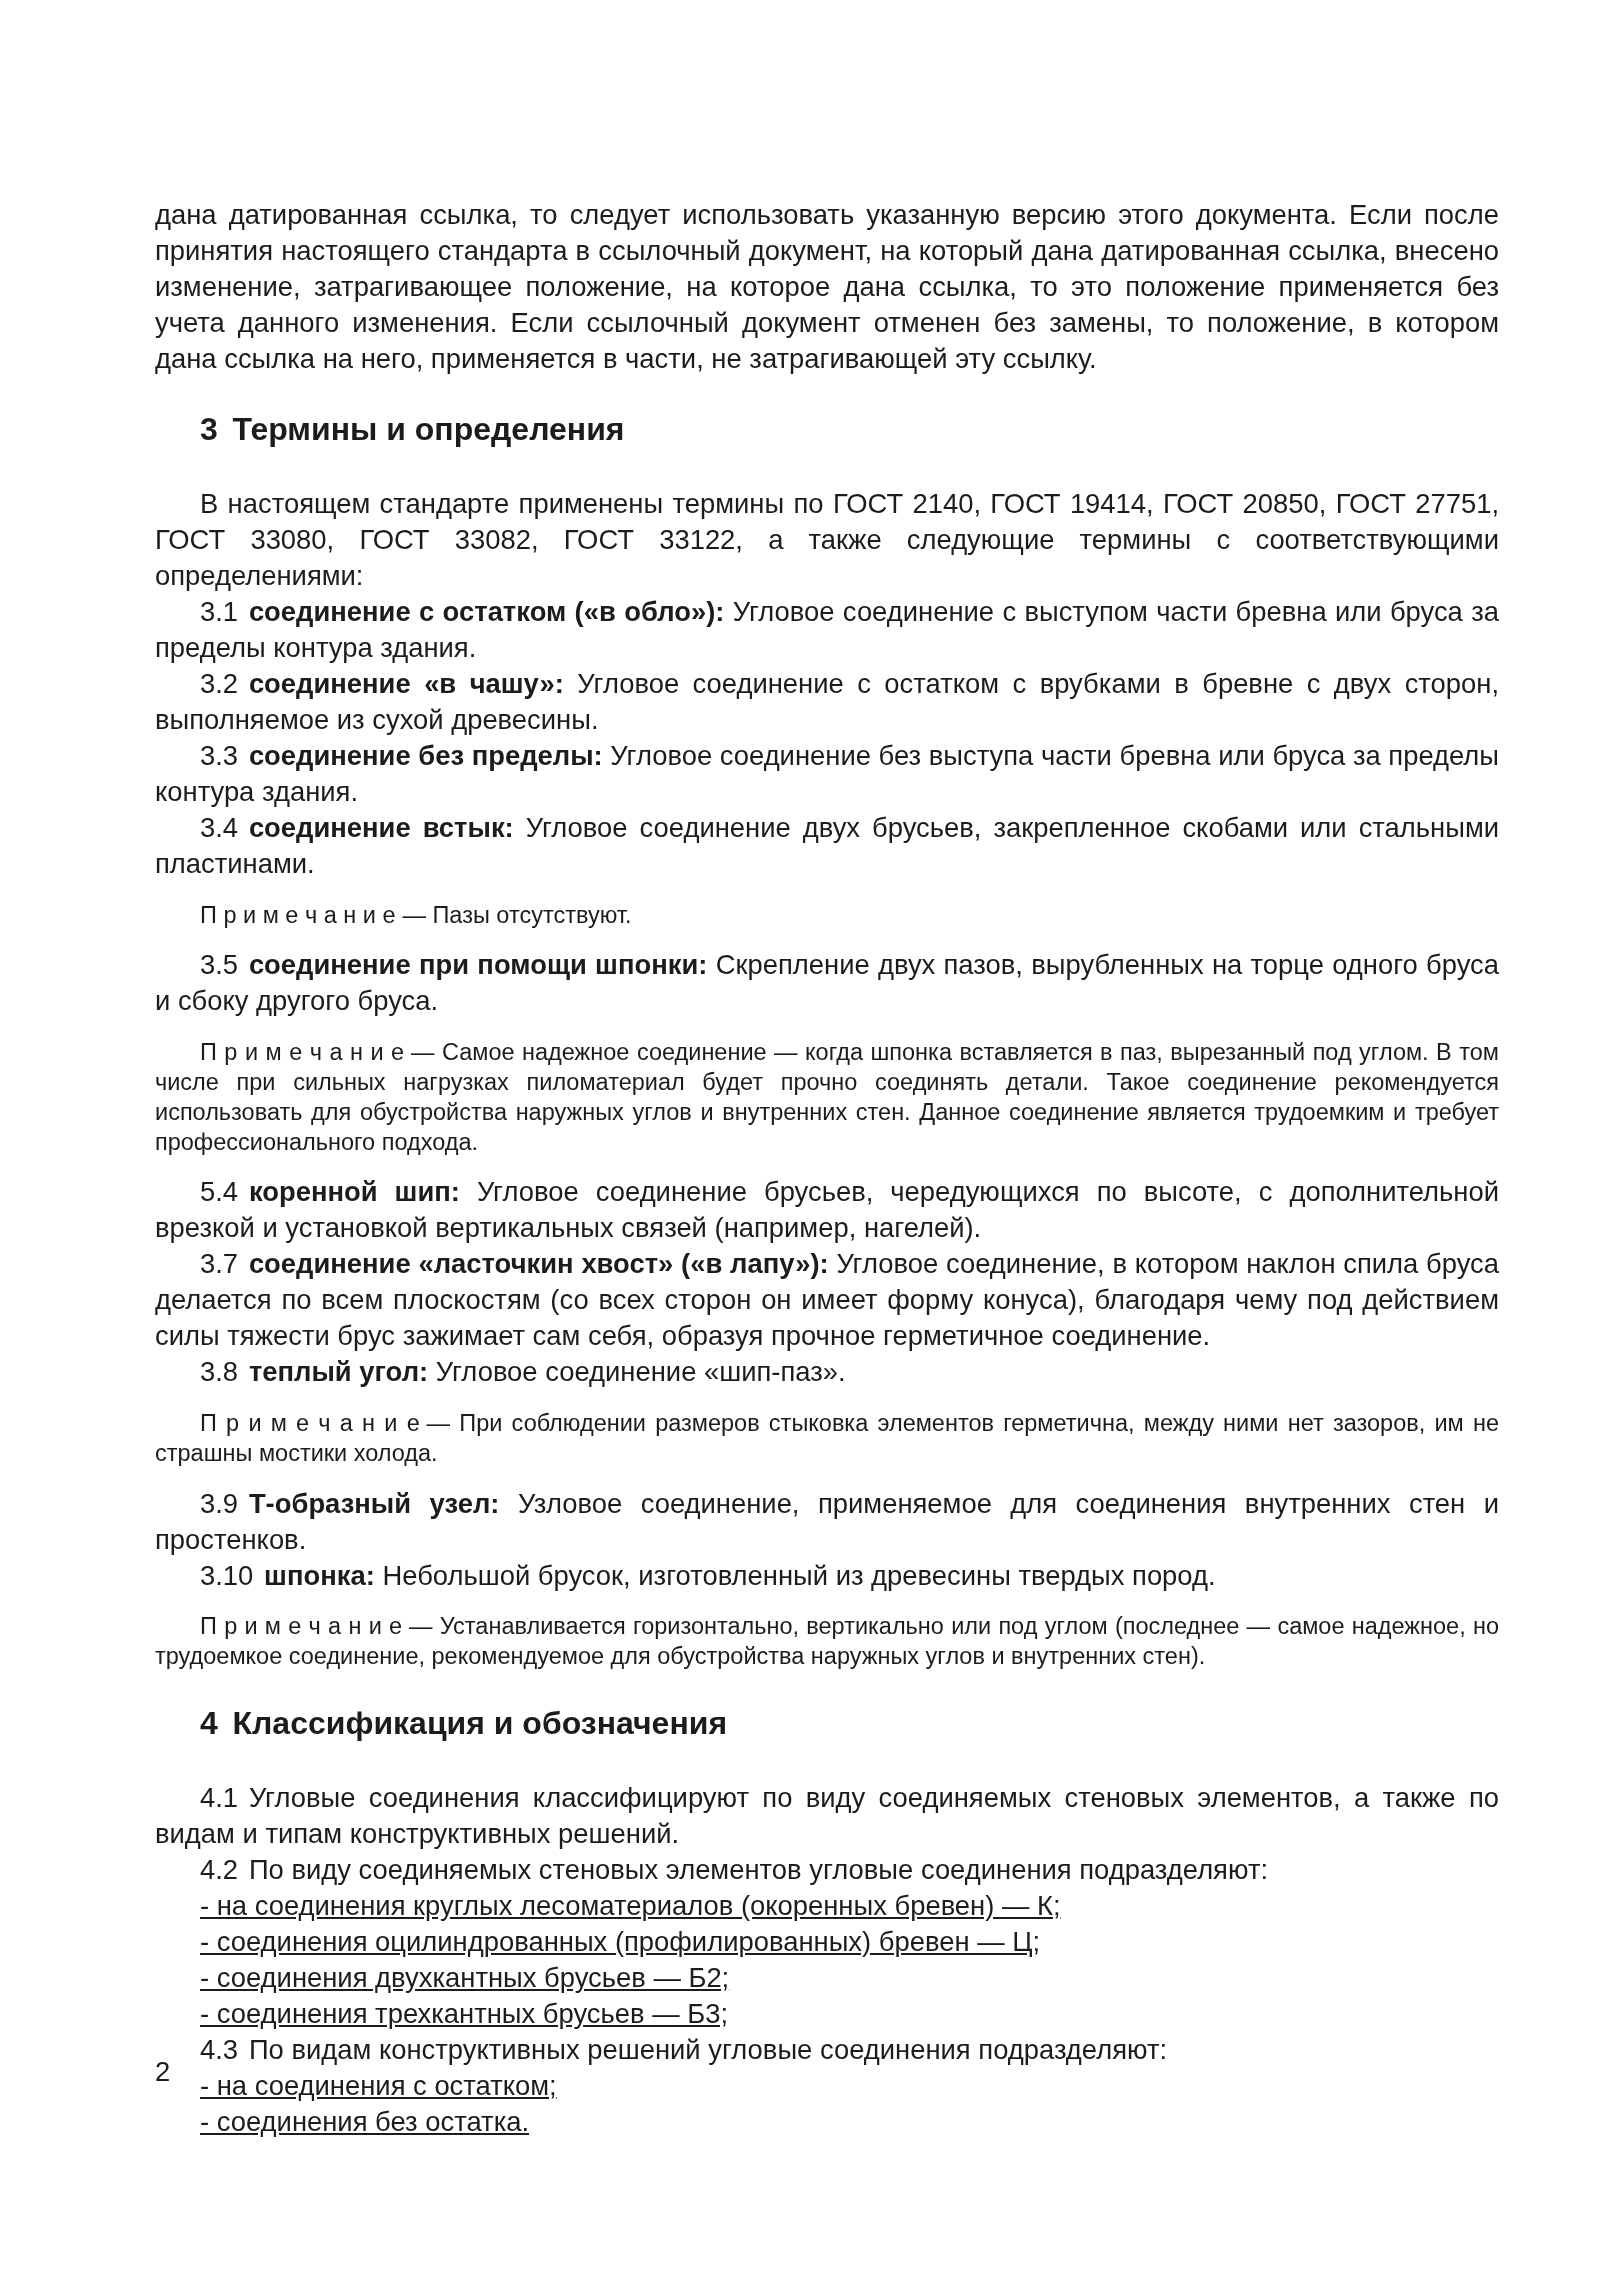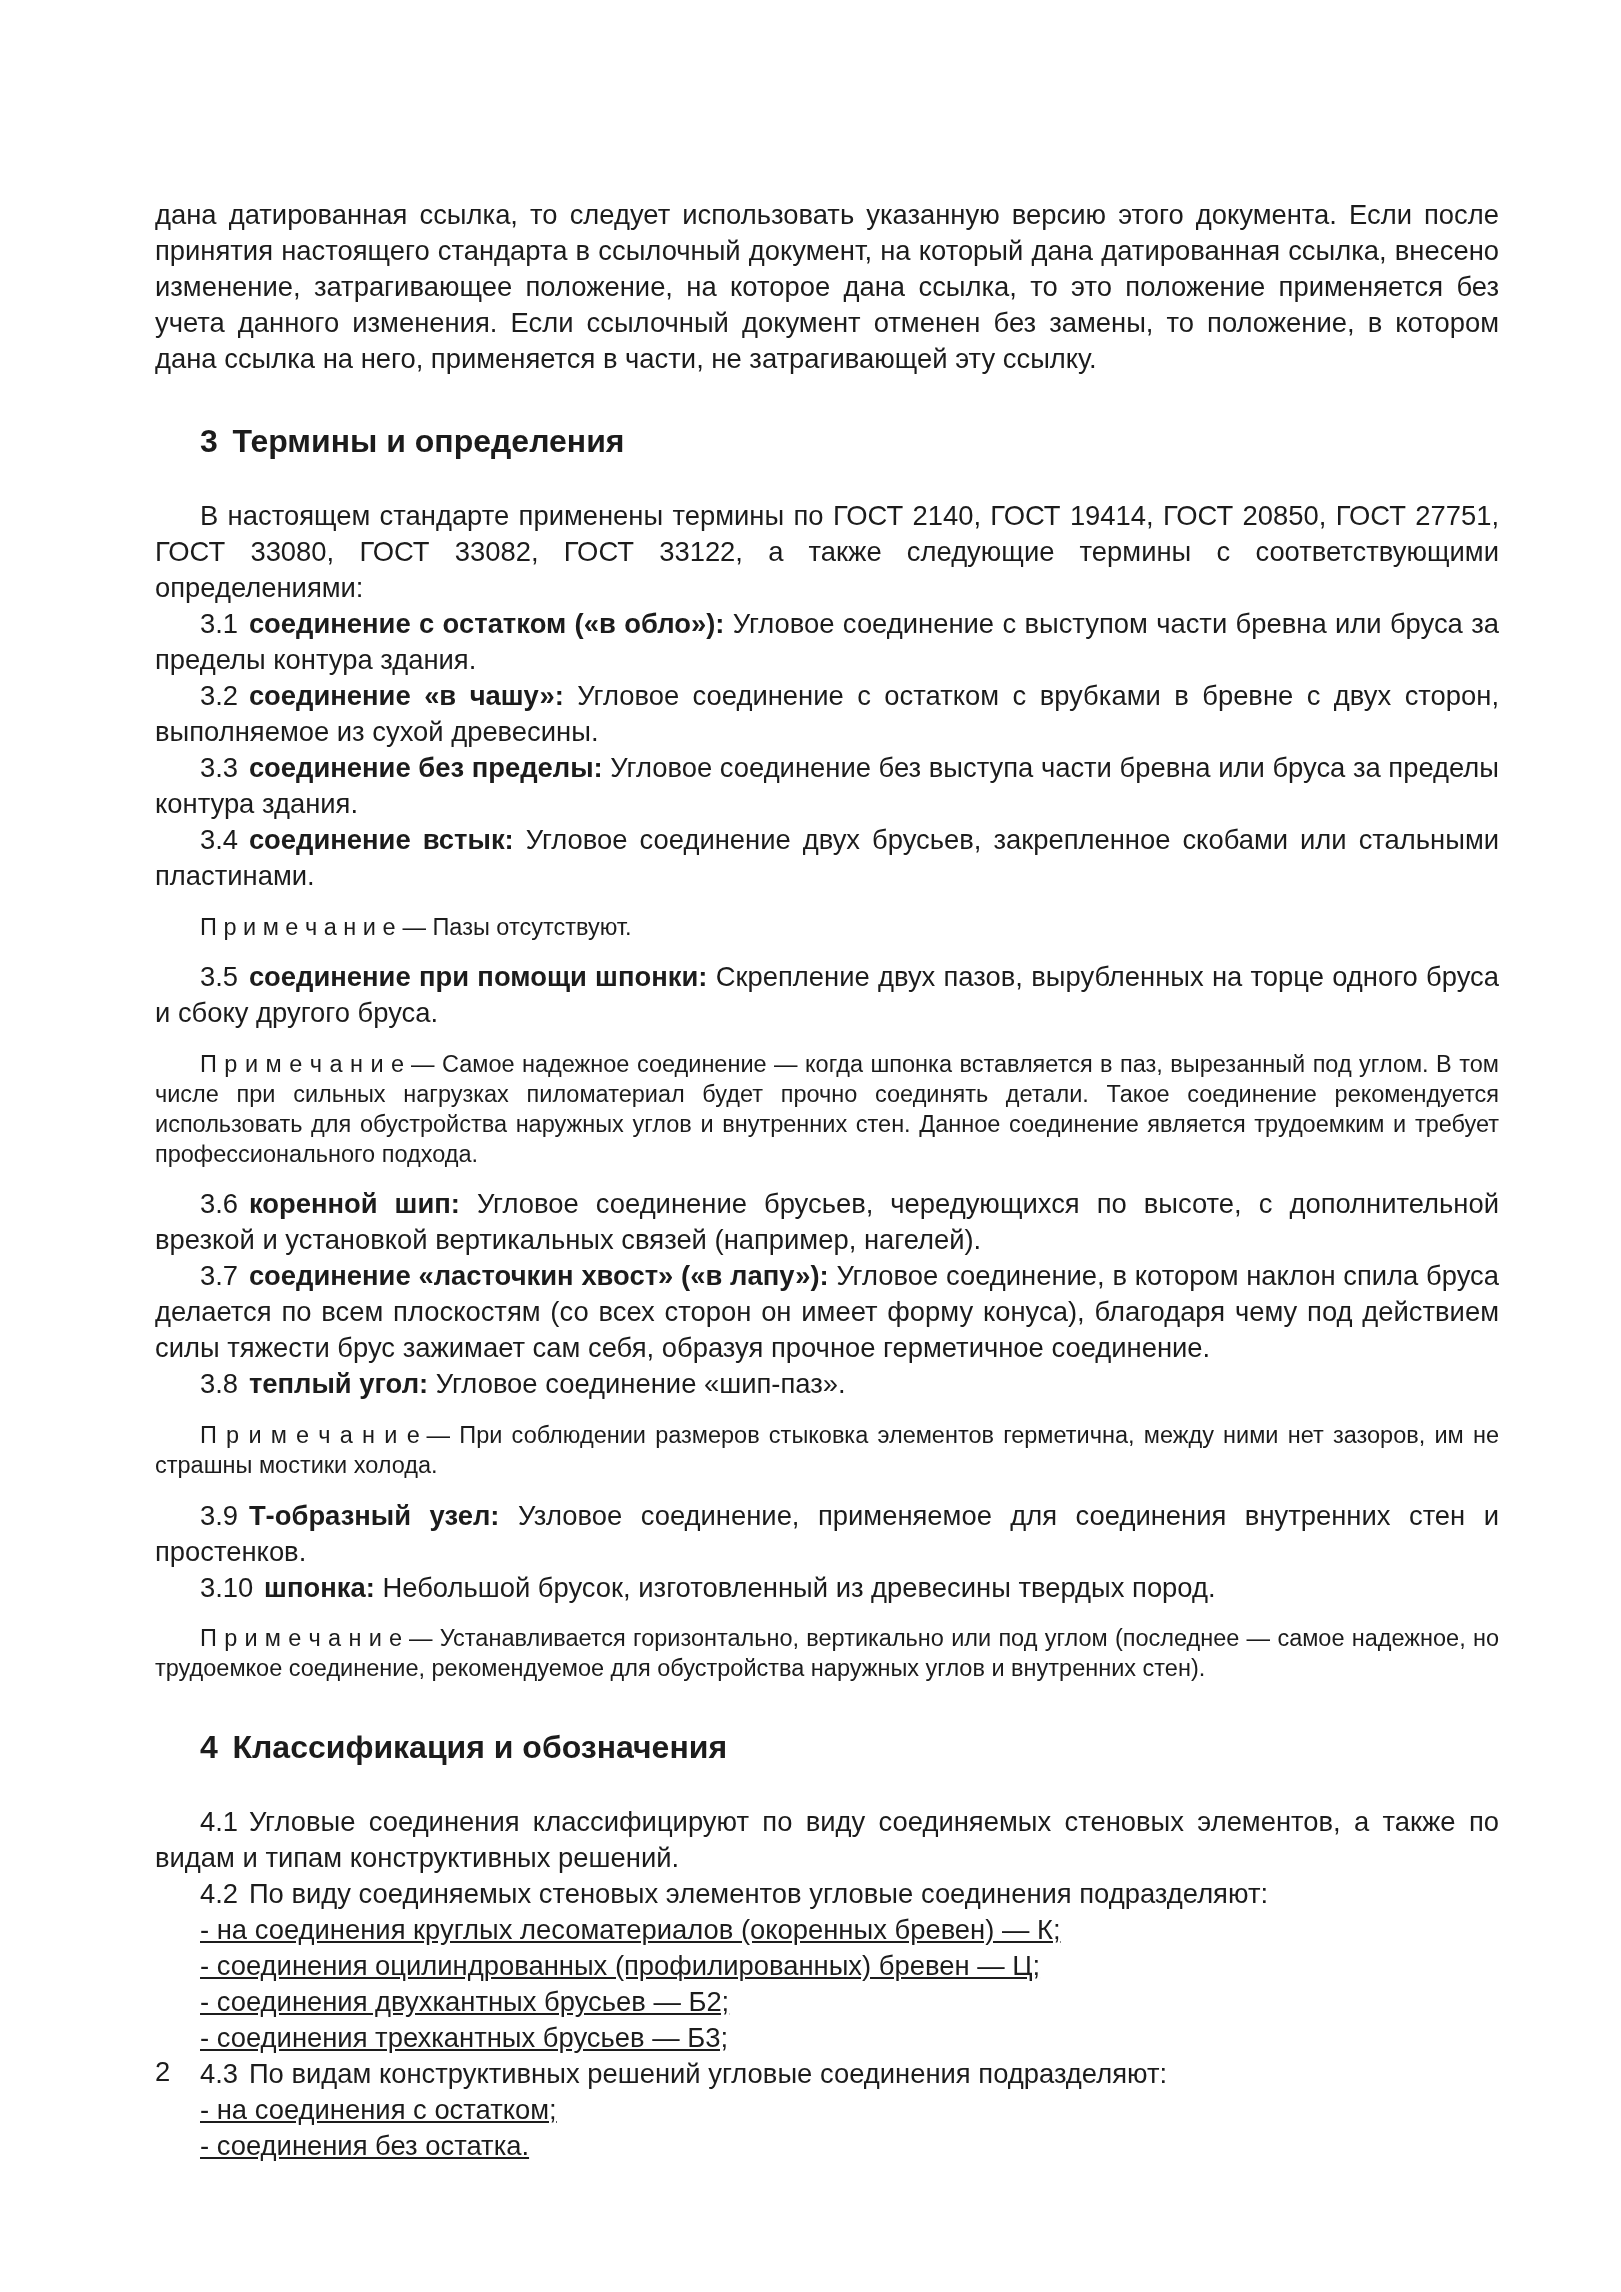--- a/index.html
+++ b/index.html
@@ -23,21 +23,21 @@
   .body {
     font-size: 27.4px; line-height: 36px;
     text-align: justify;
   }
   .indent { text-indent: 45px; }
   .t-num { margin-right: 10.8px; }
   .t-name { font-weight: bold; }
   .section-heading {
     font-size: 32px; font-weight: bold;
     padding-left: 45px;
-    margin: 46px 0 38px 0;
+    margin: 34px 0 38px 0;
     text-align: left;
   }
   .h-num { margin-right: 14.7px; }
   .note {
     font-size: 23.5px; line-height: 30px;
     text-align: justify; text-indent: 45px;
     margin: 17.6px 0;
   }
   .note-text { margin-left: 6.9px; }
   .li { text-align: left; text-decoration: underline; }
@@ -89,21 +89,21 @@
     <p class="body indent">
       <span class="t-num">3.5</span><span class="t-name">соединение при помощи шпонки:</span>
       <span>Скрепление двух пазов, вырубленных на торце одного бруса и сбоку другого бруса.</span>
     </p>
 
     <p class="note">
       <span>П р и м е ч а н и е</span><span class="note-text">— Самое надежное соединение — когда шпонка вставляется в паз, вырезанный под углом. В том числе при сильных нагрузках пиломатериал будет прочно соединять детали. Такое соединение рекомендуется использовать для обустройства наружных углов и внутренних стен. Данное соединение является трудоемким и требует профессионального подхода.</span>
     </p>
 
     <p class="body indent">
-      <span class="t-num">3.6</span><span class="t-name">коренной шип:</span>
+      <span class="t-num">5.4</span><span class="t-name">коренной шип:</span>
       <span>Угловое соединение брусьев, чередующихся по высоте, с дополнительной врезкой и установкой вертикальных связей (например, нагелей).</span>
     </p>
 
     <p class="body indent">
       <span class="t-num">3.7</span><span class="t-name">соединение «ласточкин хвост» («в лапу»):</span>
       <span>Угловое соединение, в котором наклон спила бруса делается по всем плоскостям (со всех сторон он имеет форму конуса), благодаря чему под действием силы тяжести брус зажимает сам себя, образуя прочное герметичное соединение.</span>
     </p>
 
     <p class="body indent">
       <span class="t-num">3.8</span><span class="t-name">теплый угол:</span>

